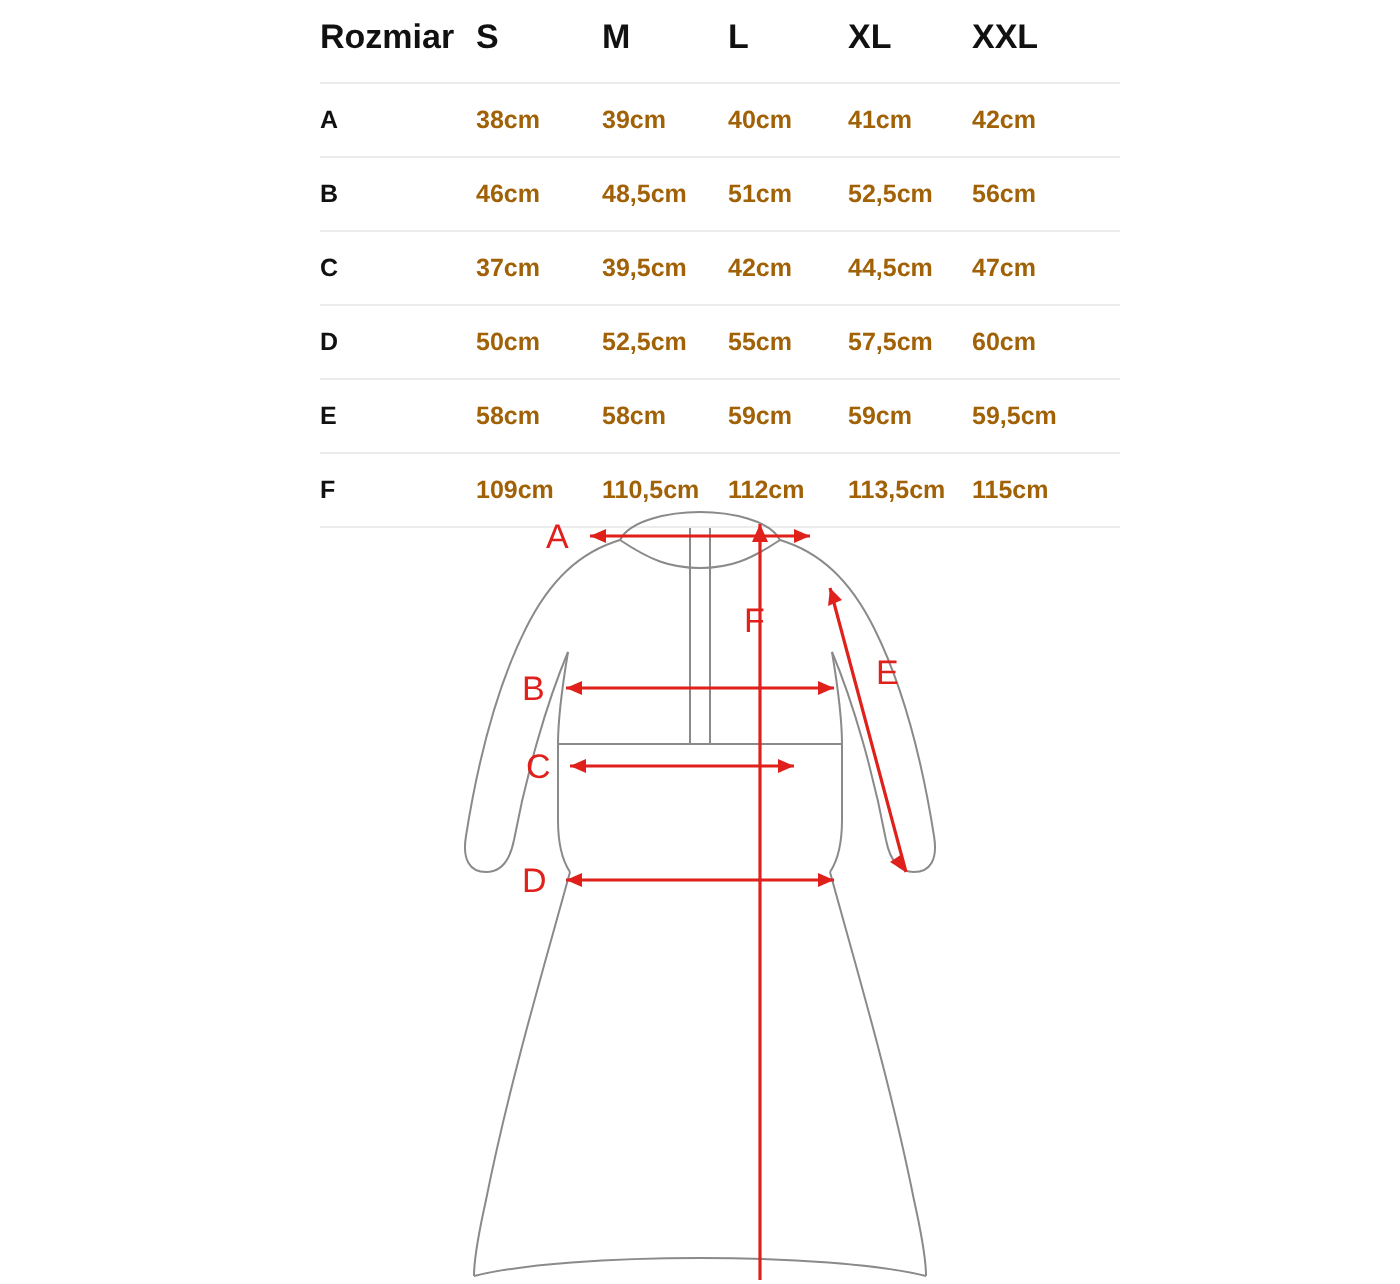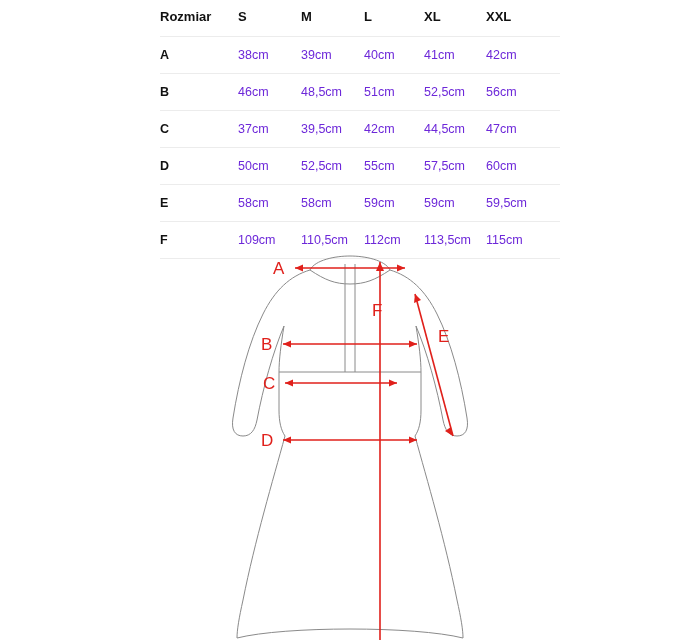--- a/index.html
+++ b/index.html
@@ -33,26 +33,26 @@
     border-collapse: collapse;
     width: 400px;
     font-size: 12.5px;
   }
   table.size-table th,
   table.size-table td {
     text-align: left;
     padding: 11px 0 11px 0;
     border-bottom: 1px solid #ececec;
     vertical-align: middle;
-    font-weight: normal;
-    color: #6d28d9;
+    font-weight: bold;
+    color: #a16207;
   }
   table.size-table thead th {
     font-weight: bold;
-    font-size: 13px;
+    font-size: 17px;
     padding-top: 9px;
     padding-bottom: 12px;
     color: #111;
   }
   table.size-table tbody td:first-child {
     font-weight: bold;
     color: #111;
   }
   
   table.size-table th:nth-child(1), table.size-table td:nth-child(1) { width: 78px; }

